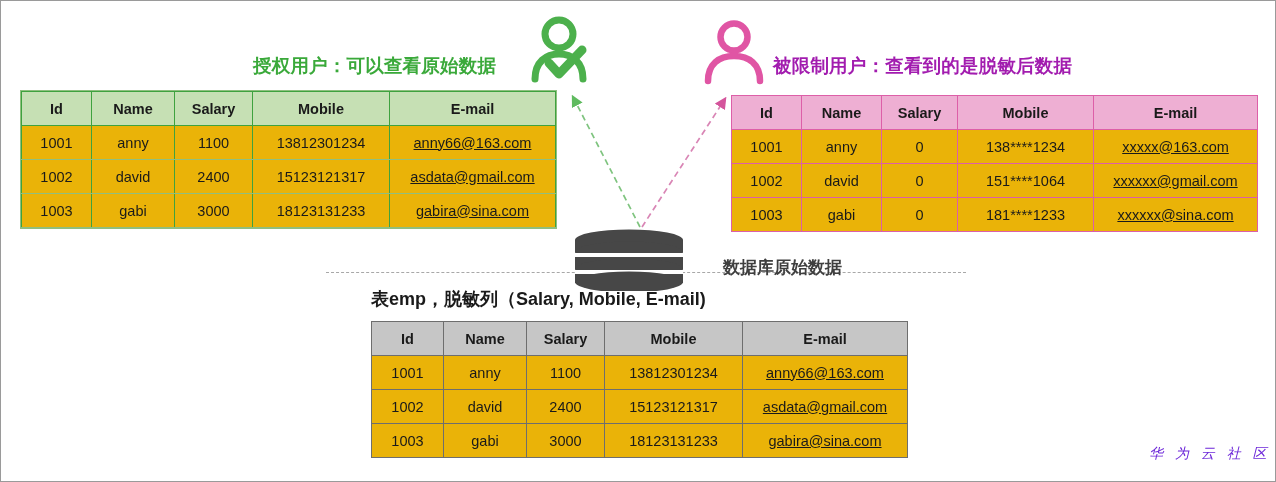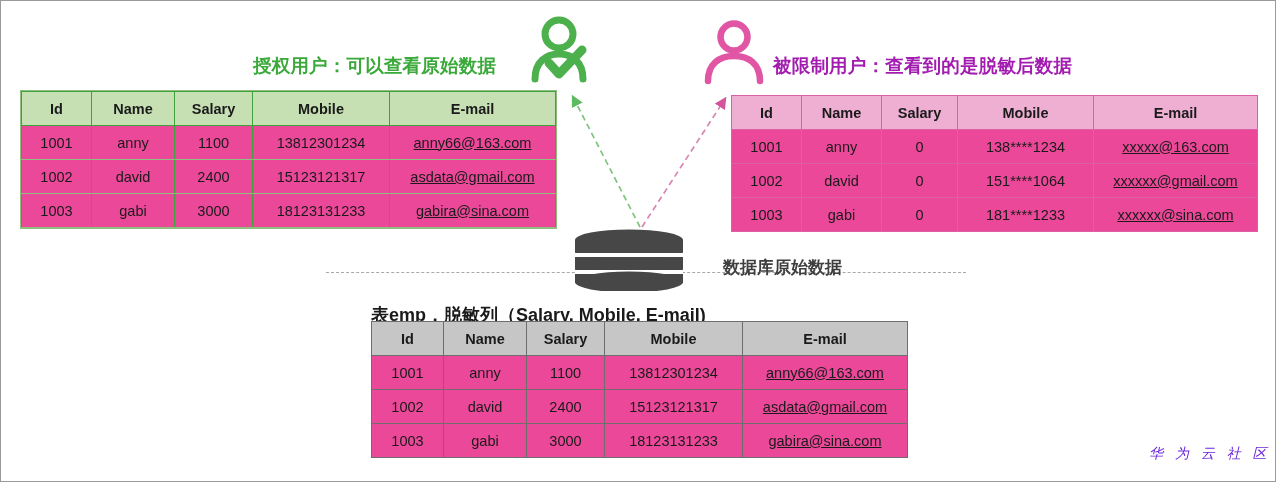--- a/index.html
+++ b/index.html
@@ -44,21 +44,21 @@
     position: absolute;
   }
   #authorized-user-icon { left: 524px; top: 14px; }
   #restricted-user-icon { left: 700px; top: 18px; }
 
   
   table.data-table {
     position: absolute;
     border-collapse: collapse;
     table-layout: fixed;
-    background: #ec4899;
+    background: #eab308;
   }
   table.data-table td, table.data-table th {
     text-align: center;
     font-size: 14.5px;
     font-weight: normal;
     color: #1a1a1a;
     padding: 0;
     height: 34px;
     box-sizing: border-box;
     overflow: hidden;
@@ -144,21 +144,20 @@
 
   
   #source-table-caption {
     position: absolute;
     left: 370px;
     top: 286px;
     font-size: 18px;
     font-weight: bold;
     color: #1a1a1a;
     white-space: nowrap;
-    margin-top: 16px;
   }
 
   
   #connector-arrows {
     position: absolute;
     left: 0;
     top: 0;
     width: 1276px;
     height: 482px;
     pointer-events: none;

